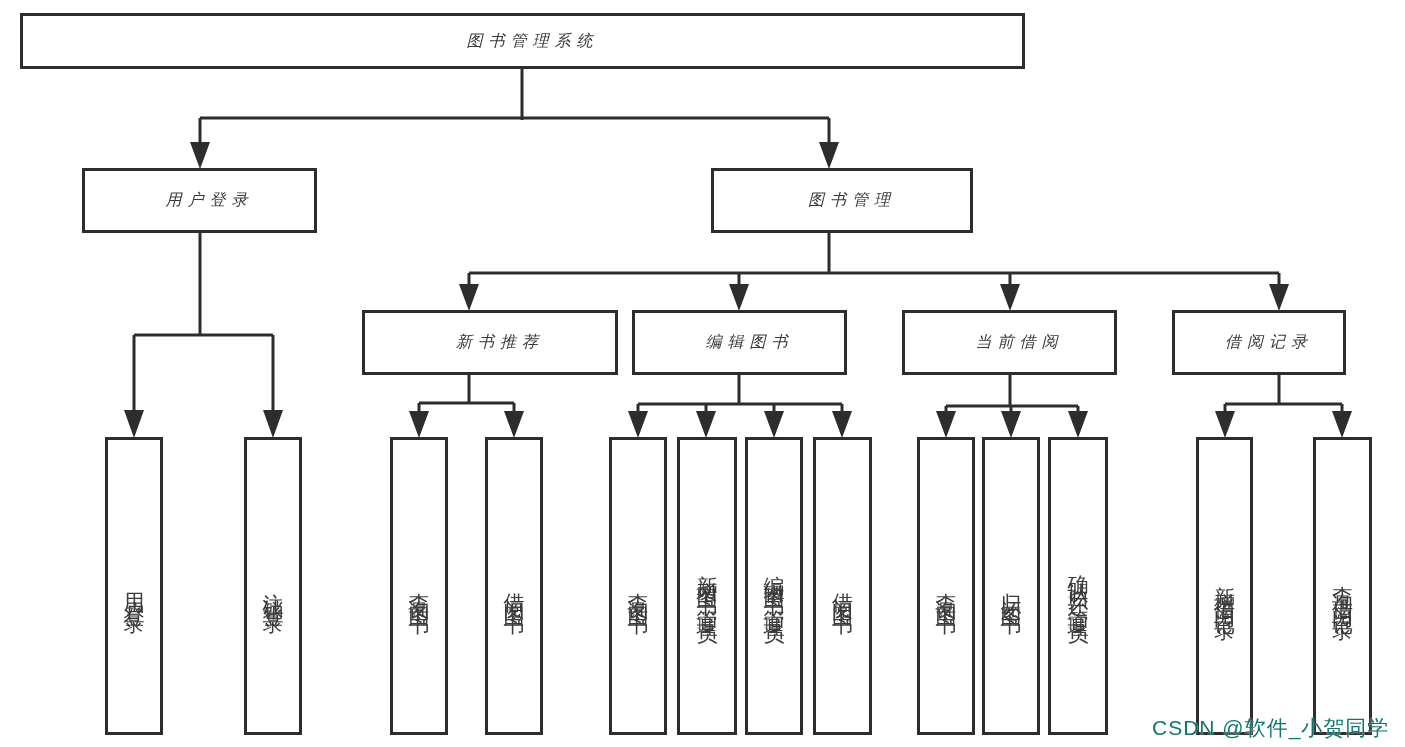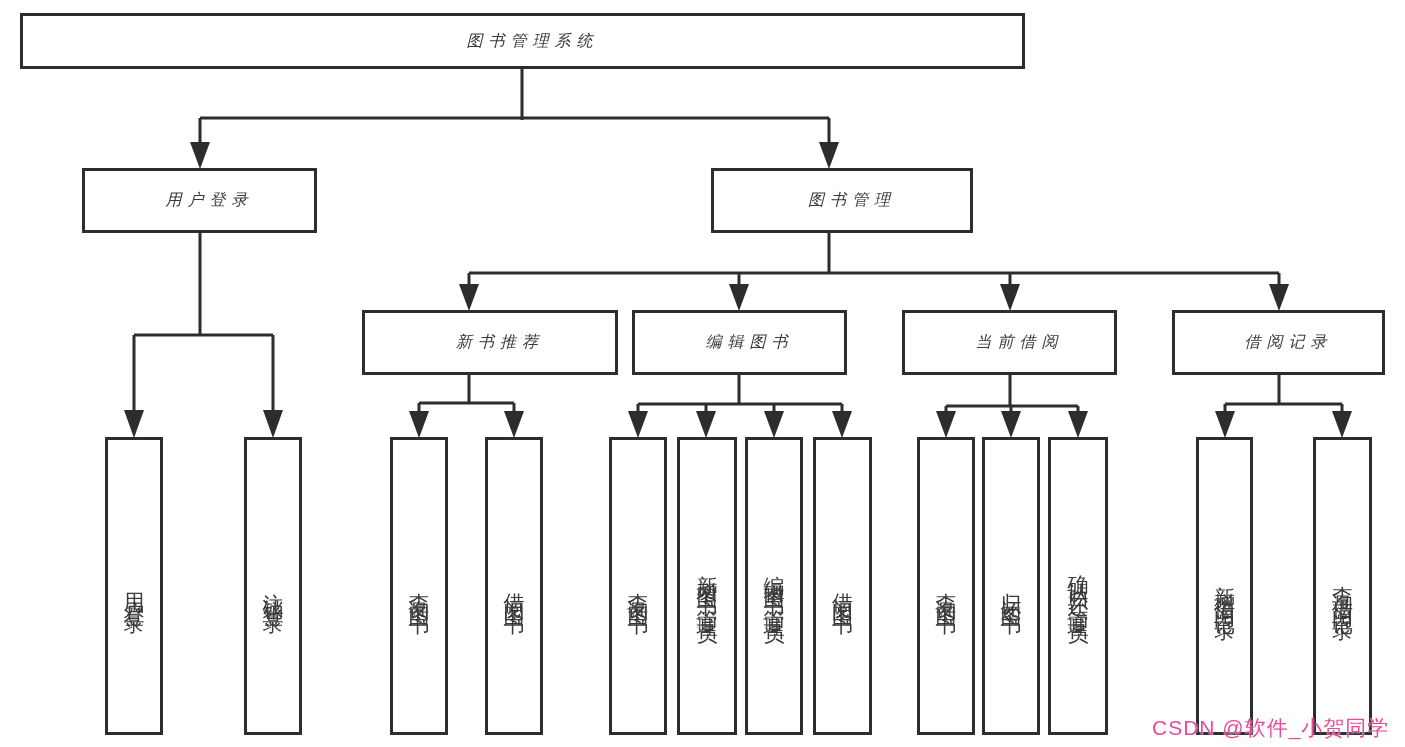--- a/index.html
+++ b/index.html
@@ -44,21 +44,21 @@
     text-orientation: mixed;
     font-size: 21px;
     letter-spacing: 7px;
     padding-top: 7px; 
   }
   .watermark {
     position: absolute;
     left: 1152px;
     top: 714px;
     font-size: 21px;
-    color: #ec4899;
+    color: #0f766e;
     letter-spacing: 1px;
     white-space: nowrap;
     z-index: 3;
     text-shadow: 0 0 2px #ffffff;
   }
 </style>
 </head>
 <body>
 
 <div id="diagram">
@@ -110,21 +110,21 @@
 
   <div class="box h-box" style="left:362px; top:310px; width:256px; height:65px;">
     <span>新书推荐</span>
   </div>
   <div class="box h-box" style="left:632px; top:310px; width:215px; height:65px;">
     <span>编辑图书</span>
   </div>
   <div class="box h-box" style="left:902px; top:310px; width:215px; height:65px;">
     <span>当前借阅</span>
   </div>
-  <div class="box h-box" style="left:1172px; top:310px; width:213px; height:65px;">
+  <div class="box h-box" style="left:1172px; top:310px; width:174px; height:65px;">
     <span>借阅记录</span>
   </div>
 
   <div class="box v-box" style="left:105px; top:437px; width:58px; height:298px;">
     <span>用户登录</span>
   </div>
   <div class="box v-box" style="left:244px; top:437px; width:58px; height:298px;">
     <span>注销登录</span>
   </div>
 

